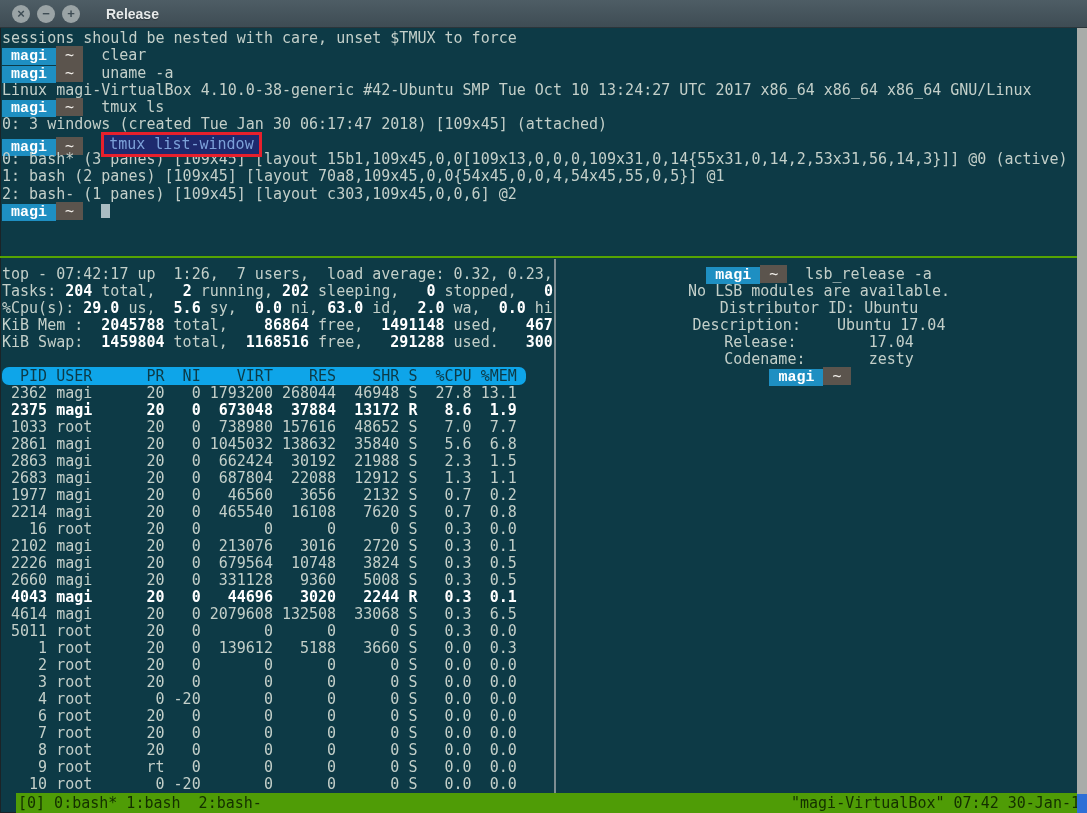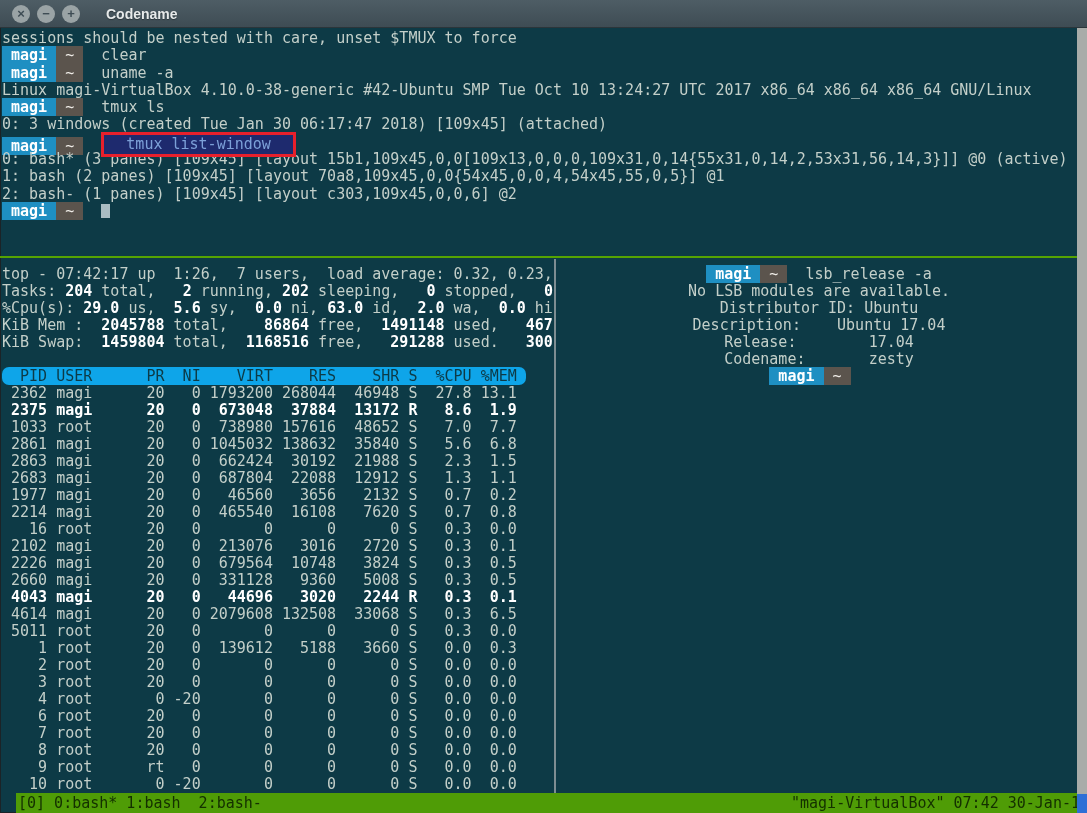--- a/index.html
+++ b/index.html
@@ -15,27 +15,27 @@
     font-weight:bold;cursor:default;user-select:none;}
   .wbtn:first-child{margin-left:12px;}
   .wtitle{color:#e7eaea;font-weight:bold;font-size:14px;margin-left:26px;
     text-shadow:0 1px 1px #2b353a;}
   
   .pane{position:absolute;white-space:pre;color:#c3cfc9;font-size:15px;}
   .row{height:17.3px;line-height:17.3px;overflow:visible;}
   .bl .row{height:17px;line-height:17px;}
   .b{color:#ffffff;font-weight:bold;}
   .br{color:#ffffff;font-weight:bold;text-align:right;}
-  .p-user{background:#1e8fc2;color:#ffffff;font-weight:bold;}
+  .p-user{background:#1e8fc2;color:#ffffff;font-weight:bold;font-family:Liberation Mono, monospace;}
   .p-dir{background:#5b544d;color:#f0ede8;}
   .thead{background:#0ea5e9;color:#0d3a46;border-radius:7px;}
   .cursor{display:inline-block;width:9px;height:14px;background:#a9bcc2;
     vertical-align:-2px;}
   .hl-box{display:inline-block;border:3px solid #e8202c;background:#1e2a6e;
-    color:#7ca0d8;padding:0 22px;position:relative;top:-2px;line-height:19px;height:19px;}
+    color:#7ca0d8;padding:0 5px;position:relative;top:-2px;line-height:19px;height:19px;}
   
   .hdivider{position:absolute;left:0;top:256px;width:1077px;height:2px;background:#55a302;}
   .vdivider{position:absolute;left:554px;top:259px;width:2px;height:534px;background:#7d8d92;}
   
   .statusbar{position:absolute;left:0;bottom:0;width:100%;height:20px;
     background:#4f9c06;color:#143000;font-size:15px;line-height:20px;
     display:flex;justify-content:space-between;white-space:pre;box-sizing:border-box;
     padding:0 14px 0 2px;margin-left:16px;}
   
   .scrollbar{position:absolute;right:0;top:28px;width:10px;bottom:0;
@@ -48,21 +48,21 @@
 </style>
 </head>
 <body>
 
 <div class="window">
 
   <div class="titlebar">
     <div class="wbtn">×</div>
     <div class="wbtn">−</div>
     <div class="wbtn">+</div>
-    <div class="wtitle">Codename</div>
+    <div class="wtitle">Release</div>
   </div>
 
   <div class="pane" id="top-pane"><div class="row">sessions should be nested with care, unset $TMUX to force</div><div class="row"><span class="p-user"> magi </span><span class="p-dir"> ~ </span>  <span>clear</span></div><div class="row"><span class="p-user"> magi </span><span class="p-dir"> ~ </span>  <span>uname -a</span></div><div class="row">Linux magi-VirtualBox 4.10.0-38-generic #42-Ubuntu SMP Tue Oct 10 13:24:27 UTC 2017 x86_64 x86_64 x86_64 GNU/Linux</div><div class="row"><span class="p-user"> magi </span><span class="p-dir"> ~ </span>  <span>tmux ls</span></div><div class="row">0: 3 windows (created Tue Jan 30 06:17:47 2018) [109x45] (attached)</div><div class="row"><span class="p-user"> magi </span><span class="p-dir"> ~ </span>  <span class="hl-box">tmux list-window</span></div><div class="row">0: bash* (3 panes) [109x45] [layout 15b1,109x45,0,0[109x13,0,0,0,109x31,0,14{55x31,0,14,2,53x31,56,14,3}]] @0 (active)</div><div class="row">1: bash (2 panes) [109x45] [layout 70a8,109x45,0,0{54x45,0,0,4,54x45,55,0,5}] @1</div><div class="row">2: bash- (1 panes) [109x45] [layout c303,109x45,0,0,6] @2</div><div class="row"><span class="p-user"> magi </span><span class="p-dir"> ~ </span>  <span class="cursor"></span></div></div>
 
   <div class="hdivider"></div>
   <div class="vdivider"></div>
 
   <div class="pane bl" id="left-pane"><div class="row"><span>top - 07:42:17 up  1:26,  7 users,  load average: 0.32, 0.23,</span></div><div class="row"><span>Tasks: </span><span class="b">204</span><span> total,   </span><span class="b">2</span><span> running, </span><span class="b">202</span><span> sleeping,   </span><span class="b">0</span><span> stopped,   </span><span class="b">0</span></div><div class="row"><span>%Cpu(s): </span><span class="b">29.0</span><span> us,  </span><span class="b">5.6</span><span> sy,  </span><span class="b">0.0</span><span> ni, </span><span class="b">63.0</span><span> id,  </span><span class="b">2.0</span><span> wa,  </span><span class="b">0.0</span><span> hi</span></div><div class="row"><span>KiB Mem :  </span><span class="b">2045788</span><span> total,    </span><span class="b">86864</span><span> free,  </span><span class="b">1491148</span><span> used,   </span><span class="b">467</span></div><div class="row"><span>KiB Swap:  </span><span class="b">1459804</span><span> total,  </span><span class="b">1168516</span><span> free,   </span><span class="b">291288</span><span> used.   </span><span class="b">300</span></div><div class="row"></div><div class="row"><span class="thead">  PID USER      PR  NI    VIRT    RES    SHR S  %CPU %MEM </span></div><div class="row"> 2362 magi      20   0 1793200 268044  46948 S  27.8 13.1</div><div class="row br"> 2375 magi      20   0  673048  37884  13172 R   8.6  1.9</div><div class="row"> 1033 root      20   0  738980 157616  48652 S   7.0  7.7</div><div class="row"> 2861 magi      20   0 1045032 138632  35840 S   5.6  6.8</div><div class="row"> 2863 magi      20   0  662424  30192  21988 S   2.3  1.5</div><div class="row"> 2683 magi      20   0  687804  22088  12912 S   1.3  1.1</div><div class="row"> 1977 magi      20   0   46560   3656   2132 S   0.7  0.2</div><div class="row"> 2214 magi      20   0  465540  16108   7620 S   0.7  0.8</div><div class="row">   16 root      20   0       0      0      0 S   0.3  0.0</div><div class="row"> 2102 magi      20   0  213076   3016   2720 S   0.3  0.1</div><div class="row"> 2226 magi      20   0  679564  10748   3824 S   0.3  0.5</div><div class="row"> 2660 magi      20   0  331128   9360   5008 S   0.3  0.5</div><div class="row br"> 4043 magi      20   0   44696   3020   2244 R   0.3  0.1</div><div class="row"> 4614 magi      20   0 2079608 132508  33068 S   0.3  6.5</div><div class="row"> 5011 root      20   0       0      0      0 S   0.3  0.0</div><div class="row">    1 root      20   0  139612   5188   3660 S   0.0  0.3</div><div class="row">    2 root      20   0       0      0      0 S   0.0  0.0</div><div class="row">    3 root      20   0       0      0      0 S   0.0  0.0</div><div class="row">    4 root       0 -20       0      0      0 S   0.0  0.0</div><div class="row">    6 root      20   0       0      0      0 S   0.0  0.0</div><div class="row">    7 root      20   0       0      0      0 S   0.0  0.0</div><div class="row">    8 root      20   0       0      0      0 S   0.0  0.0</div><div class="row">    9 root      rt   0       0      0      0 S   0.0  0.0</div><div class="row">   10 root       0 -20       0      0      0 S   0.0  0.0</div></div>
   <div class="pane bl" id="right-pane"><div class="row"><span class="p-user"> magi </span><span class="p-dir"> ~ </span>  <span>lsb_release -a</span></div><div class="row">No LSB modules are available.</div><div class="row">Distributor ID: Ubuntu</div><div class="row">Description:    Ubuntu 17.04</div><div class="row">Release:        17.04</div><div class="row">Codename:       zesty</div><div class="row"><span class="p-user"> magi </span><span class="p-dir"> ~ </span>  </div></div>
 

